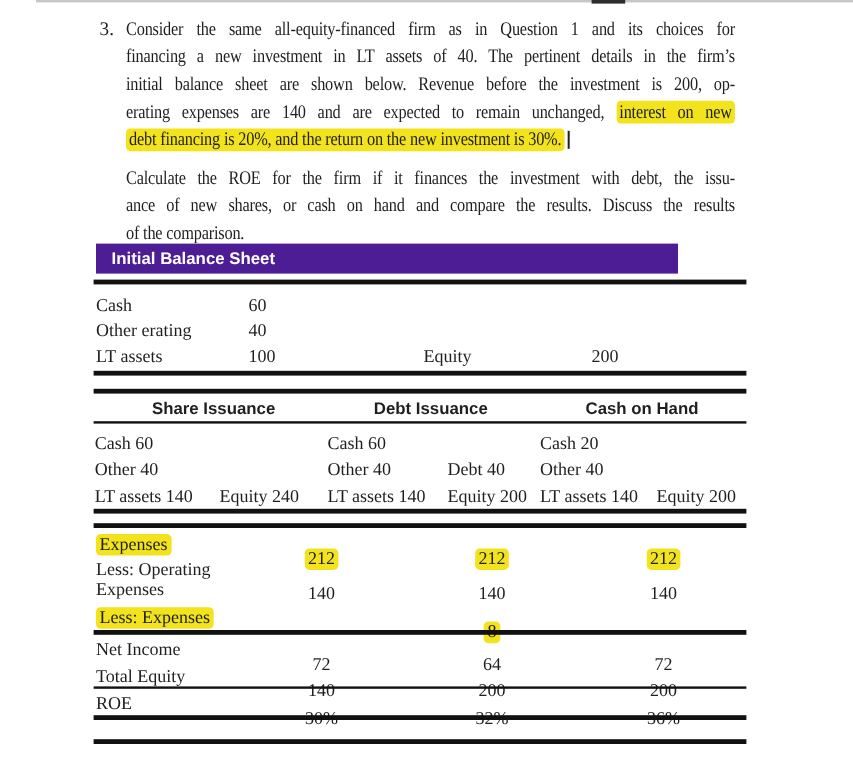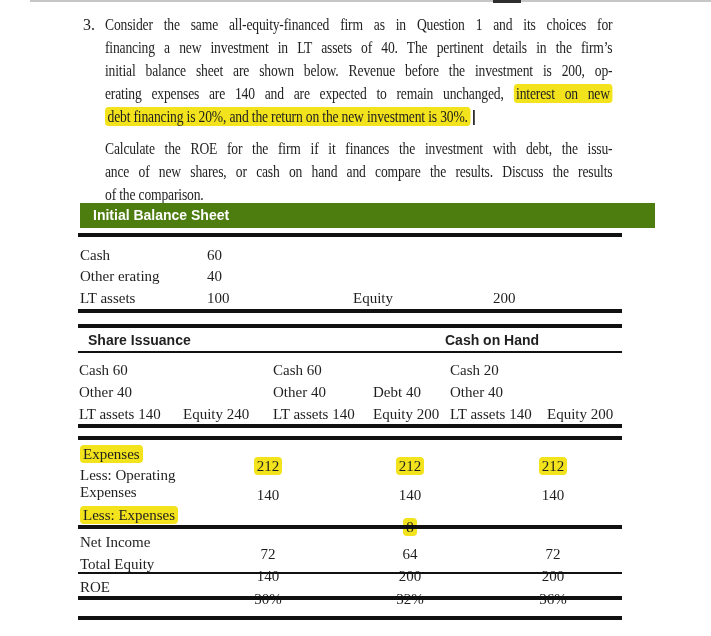--- a/index.html
+++ b/index.html
@@ -13,30 +13,30 @@
   .q-num{position:absolute;left:83px;top:13px;font-size:16px;line-height:23px;font-weight:normal;}
   .q-text{position:absolute;left:105px;top:13px;width:512px;}
   .q-line{position:relative;width:597px;font-size:16px;line-height:23px;letter-spacing:-0.2px;
           text-align:justify;text-align-last:justify;transform:scaleX(0.85);transform-origin:0 0;}
   .q-line.last{text-align:justify;text-align-last:left;}
   .q-line.p2{margin-top:9px;}
   .hl{background:var(--hl);border-radius:4px;padding:1px 3px;}
   .cursor-mark{display:inline-block;width:2px;height:15px;background:#222;margin-left:3px;vertical-align:-3px;}
   
   .bs-table{position:absolute;left:78px;top:203px;width:544px;height:420px;font-size:15px;}
-  .t-title{position:absolute;left:2px;top:0;width:575px;height:25px;background:#4d7c0f;color:#fff;
+  .t-title{position:absolute;left:2px;top:0;width:485px;height:25px;background:#4c1d95;color:#fff;
            font-family:"Liberation Sans","DejaVu Sans",sans-serif;font-weight:bold;font-size:14px;
            line-height:25px;padding-left:13px;box-sizing:border-box;}
   .rule{position:absolute;left:0;width:544px;background:var(--rule);}
   .thick{height:3.5px;} .thin{height:1.8px;}
   .t-row{position:absolute;left:0;width:544px;height:20px;line-height:18px;}
   .lbl{position:absolute;left:2px;white-space:nowrap;}
   .cell{position:absolute;white-space:nowrap;}
   .val-c{position:absolute;width:80px;text-align:center;white-space:nowrap;margin-top:12px;}
-  .sec-h{position:absolute;width:180px;font-family:"Liberation Sans","DejaVu Sans",sans-serif;
+  .sec-h{position:absolute;width:180px;text-align:center;font-family:"Liberation Sans","DejaVu Sans",sans-serif;
          font-weight:bold;font-size:14px;white-space:nowrap;}
   .two-line{line-height:16px;}
 </style>
 </head>
 <body>
 
 <div class="page">
   <div class="edge-line"></div>
   <div class="edge-mark"></div>
 
@@ -78,20 +78,21 @@
       <span class="cell" style="left:129px">100</span>
       <span class="cell" style="left:275px">Equity</span>
       <span class="cell" style="left:415px">200</span>
     </div>
 
     <div class="rule thick" style="top:106px"></div>
     <div class="rule thick" style="top:121px"></div>
 
     <div class="t-row" style="top:128px;height:16px">
       <span class="sec-h" style="left:10px">Share Issuance</span>
+      <span class="sec-h" style="left:191px">Debt Issuance</span>
       <span class="sec-h" style="left:367px">Cash on Hand</span>
     </div>
     <div class="rule thin" style="top:148px"></div>
 
     <div class="t-row" style="top:158px">
       <span class="cell" style="left:1px">Cash 60</span>
       <span class="cell" style="left:195px">Cash 60</span>
       <span class="cell" style="left:372px">Cash 20</span>
     </div>
     <div class="t-row" style="top:180px">

